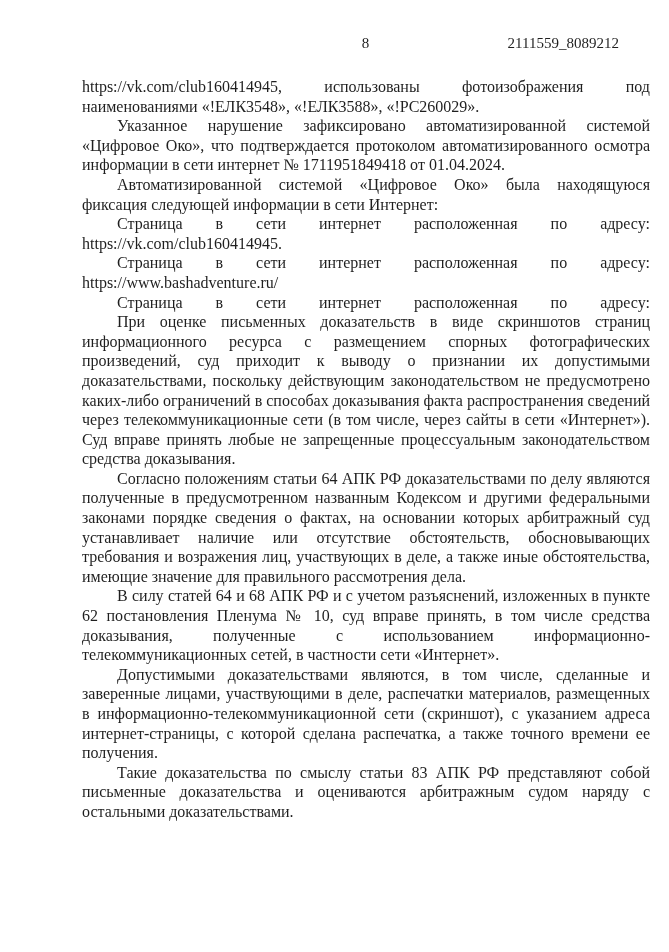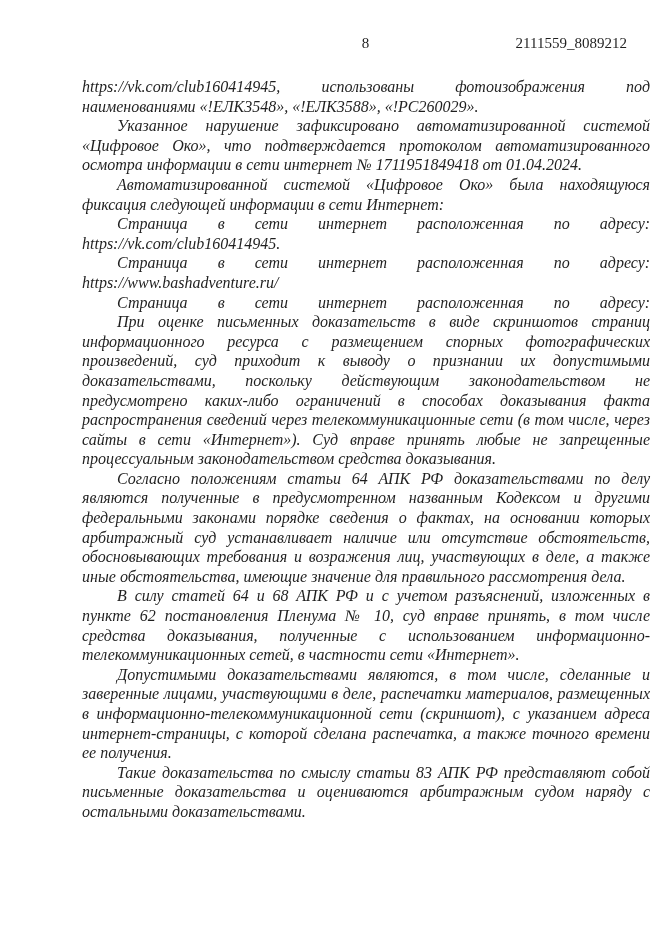--- a/index.html
+++ b/index.html
@@ -23,32 +23,31 @@
     line-height: 20px;
   }
   .page-num {
     position: absolute;
     left: 0;
     right: 0;
     text-align: center;
   }
   .case-num {
     position: absolute;
-    right: 22px;
+    right: 30px;
     top: 0;
   }
   .content {
     position: absolute;
     top: 77px;
     left: 82px;
     width: 568px;
     font-size: 16px;
     line-height: 19.6px;
     text-align: justify;
-    font-style: italic;
   }
   .para { text-indent: 35px; }
   .para.no-indent { text-indent: 0; }
   .addr-label {
     display: block;
     text-indent: 35px;
     text-align: justify;
     text-align-last: justify;
   }
   .addr-url {

